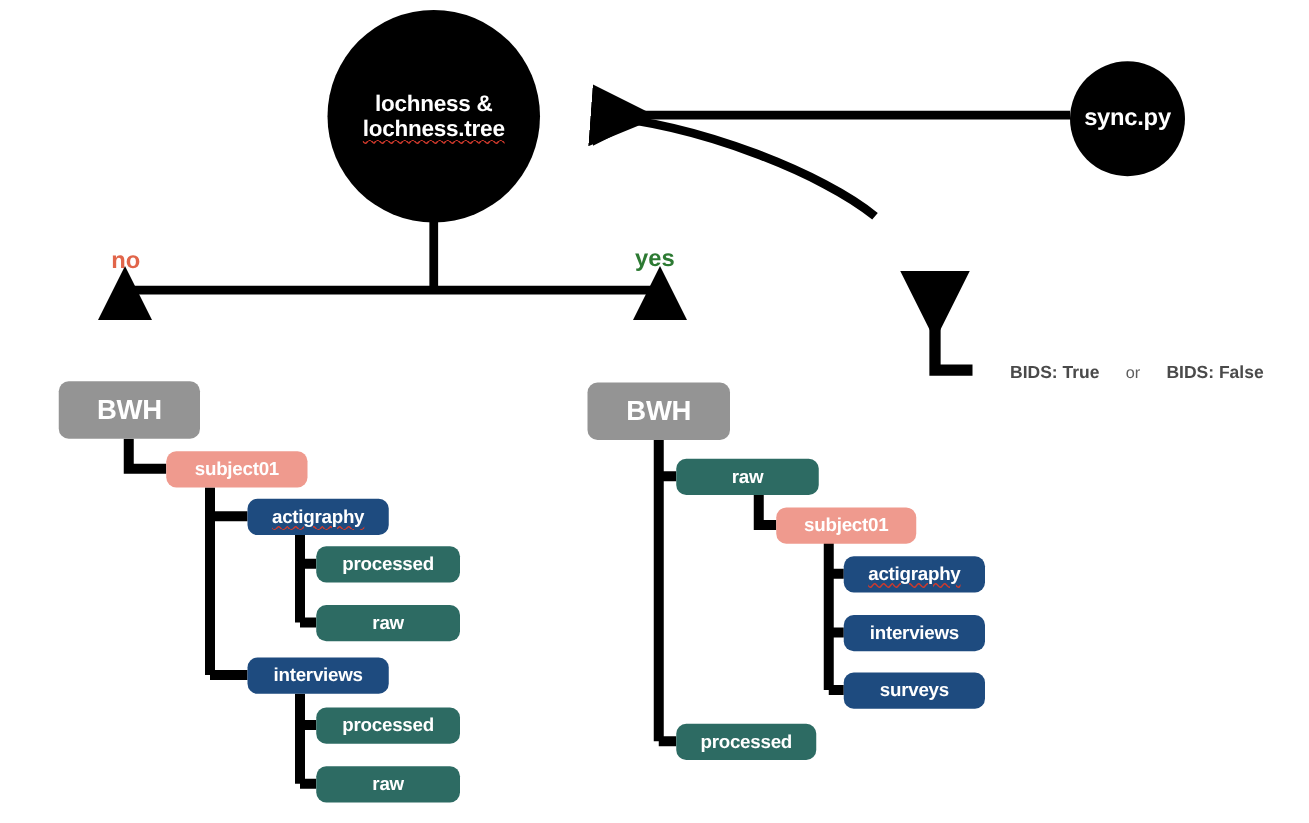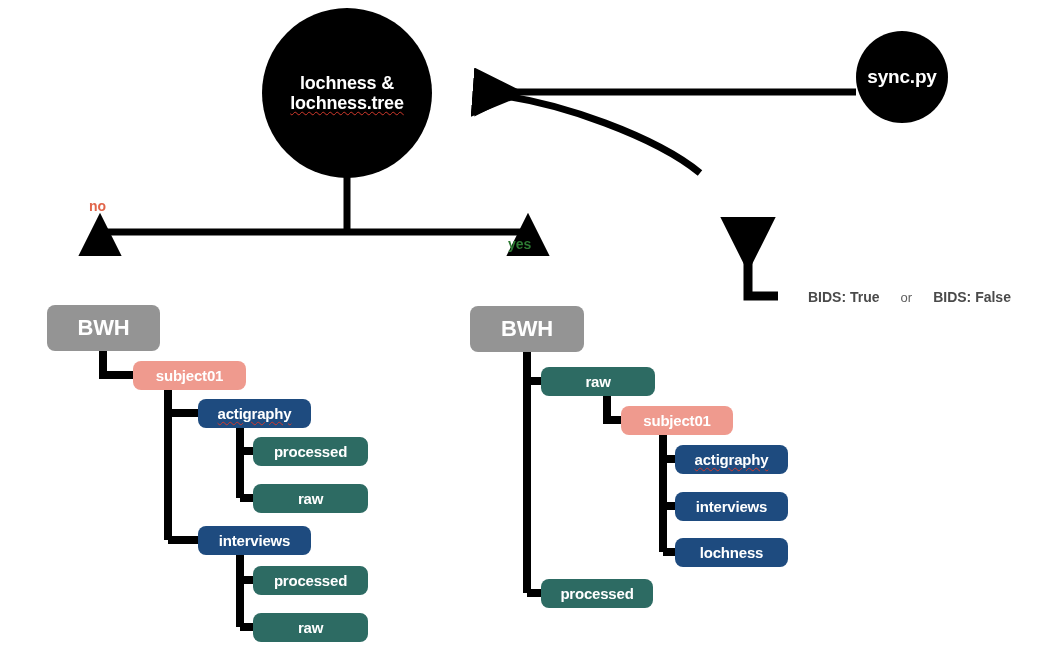--- a/index.html
+++ b/index.html
@@ -53,21 +53,21 @@
   .spell {
     text-decoration: underline;
     text-decoration-style: wavy;
     text-decoration-color: #d1392b;
     text-decoration-thickness: 1px;
     text-underline-offset: 2px;
   }
   .branch-label {
     position: absolute;
     font-weight: bold;
-    font-size: 14px;
+    font-size: 19px;
     white-space: nowrap;
   }
   .bids-row {
     position: absolute;
     display: flex;
     align-items: baseline;
     gap: 21px;
     white-space: nowrap;
   }
   .bids-strong {
@@ -137,27 +137,27 @@
     <path d="M 663 459 L 675 459" stroke="#000000" stroke-width="8" fill="none"></path>
     <path d="M 663 506 L 675 506" stroke="#000000" stroke-width="8" fill="none"></path>
     <path d="M 663 552 L 675 552" stroke="#000000" stroke-width="8" fill="none"></path>
   </svg>
 
   <div class="node circle-node" style="left:262px; top:8px; width:170px; height:170px; font-size:18px;">
     <span>lochness &amp;</span>
     <span class="spell">lochness.tree</span>
   </div>
 
-  <div class="node circle-node" style="left:856px; top:31px; width:92px; height:92px; font-size:19px;justify-content:center;">
+  <div class="node circle-node" style="left:856px; top:49px; width:92px; height:92px; font-size:19px;justify-content:center;">
     <span>sync.py</span>
   </div>
 
 
   <div class="branch-label" style="left:89px; top:198px; color:#e1654a;">no</div>
-  <div class="branch-label" style="left:508px; top:197px; color:#2d7a33;margin-top:39px;">yes</div>
+  <div class="branch-label" style="left:508px; top:197px; color:#2d7a33;">yes</div>
 
   <div class="bids-row" style="left:808px; top:289px;">
     <span class="bids-strong">BIDS: True</span>
     <span class="bids-or">or</span>
     <span class="bids-strong">BIDS: False</span>
   </div>
 
   <div id="left-tree">
       <div class="node pill" style="left: 47px; top: 305px; width: 113px; height: 46px; font-size: 22px; background: rgb(148, 148, 148);">
         <span>BWH</span>
@@ -194,20 +194,20 @@
       <div class="node pill" style="left: 621px; top: 406px; width: 112px; height: 29px; font-size: 15px; background: rgb(239, 154, 142);">
         <span>subject01</span>
       </div>
       <div class="node pill" style="left: 675px; top: 445px; width: 113px; height: 29px; font-size: 15px; background: rgb(30, 75, 127);">
         <span class="spell">actigraphy</span>
       </div>
       <div class="node pill" style="left: 675px; top: 492px; width: 113px; height: 29px; font-size: 15px; background: rgb(30, 75, 127);">
         <span>interviews</span>
       </div>
       <div class="node pill" style="left: 675px; top: 538px; width: 113px; height: 29px; font-size: 15px; background: rgb(30, 75, 127);">
-        <span>lochness</span>
+        <span>surveys</span>
       </div>
       <div class="node pill" style="left: 541px; top: 579px; width: 112px; height: 29px; font-size: 15px; background: rgb(45, 107, 99);">
         <span>processed</span>
       </div>
     </div>
 
 </div>
 
 </body></html>

